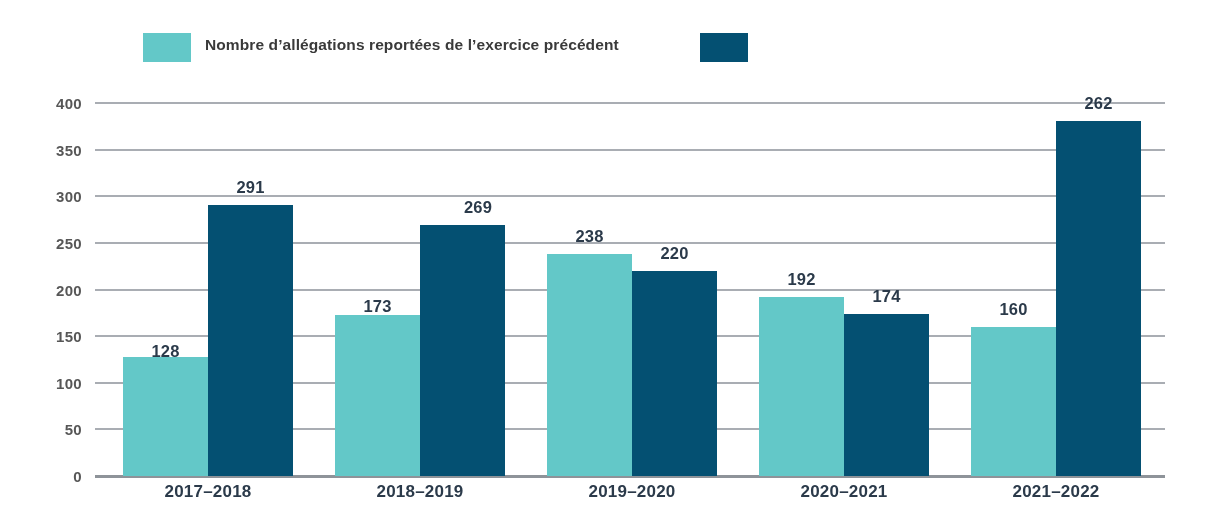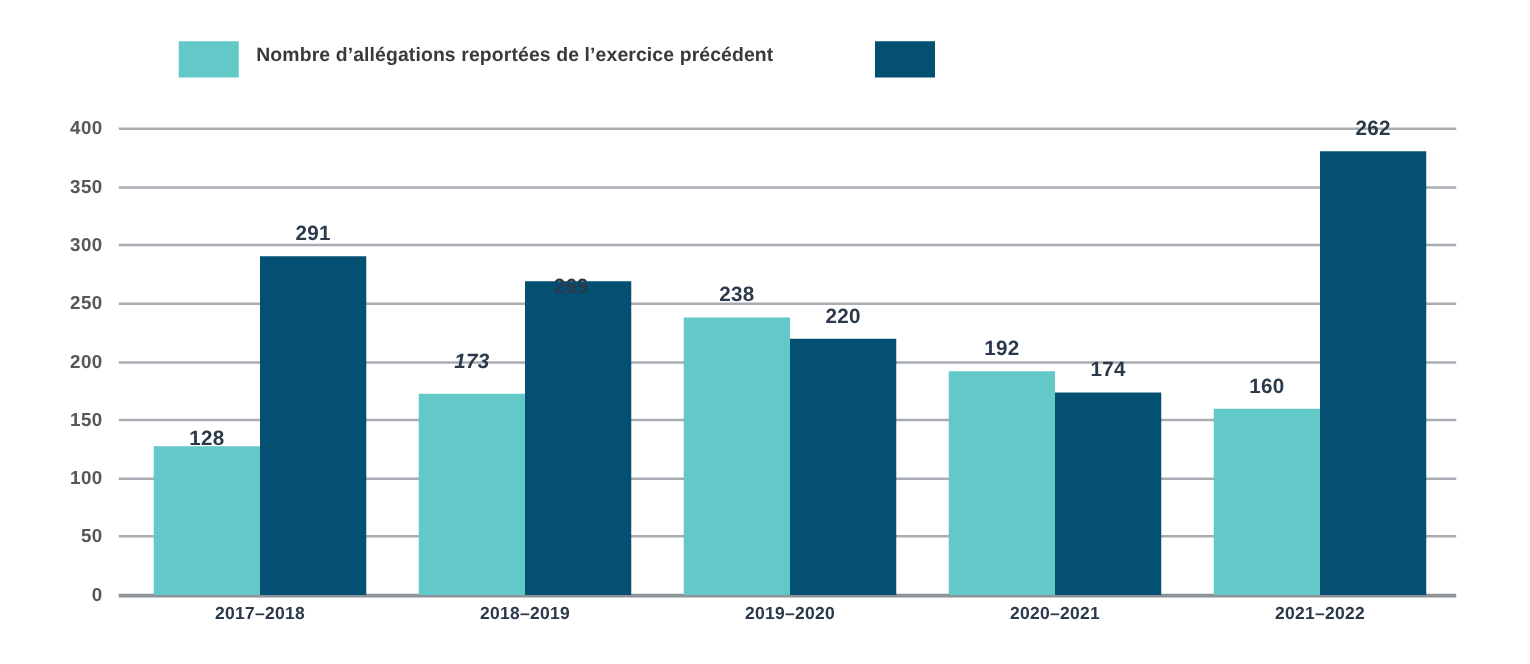--- a/index.html
+++ b/index.html
@@ -118,21 +118,21 @@
   .xaxis {
     position: absolute;
     left: 95px;
     top: 482px;
     width: 1070px;
     height: 40px;
   }
   .xtick {
     position: absolute;
     top: 0;
-    font-size: 14px;
+    font-size: 17px;
     font-weight: 700;
     color: #2b3a4a;
     text-align: center;
     transform: translateX(-50%);
     white-space: nowrap;
     letter-spacing: 0.2px;
   }
 </style>
 </head>
 <body>
@@ -171,23 +171,23 @@
         <div class="ytick" style="top: 93.25px;">300</div>
         <div class="ytick" style="top: 46.625px;">350</div>
         <div class="ytick" style="top: 0px;">400</div>
       </div>
     <div class="bars-layer" id="bars">
         <div class="bar teal" style="left: 28px; width: 85px; height: 119.36px;"></div>
         <div class="bar-label" style="left: 70.5px; top: 226.64px; margin-top: 12px;">128</div>
         <div class="bar navy" style="left: 113px; width: 85px; height: 271.358px;"></div>
         <div class="bar-label" style="left: 155.5px; top: 74.6425px;">291</div>
         <div class="bar teal" style="left: 240px; width: 85px; height: 161.322px;"></div>
-        <div class="bar-label" style="left: 282.5px; top: 177px; font-style: italic;">173</div>
+        <div class="bar-label" style="left: 282.5px; top: 194px;">173</div>
         <div class="bar navy" style="left: 325px; width: 85px; height: 250.843px;"></div>
-        <div class="bar-label" style="left: 362px; top: 95.1575px; margin-top: 22px;">269</div>
+        <div class="bar-label" style="left: 383px; top: 95.1575px;">269</div>
         <div class="bar teal" style="left: 452px; width: 85px; height: 221.935px;"></div>
         <div class="bar-label" style="left: 494.5px; top: 124.065px;">238</div>
         <div class="bar navy" style="left: 537px; width: 85px; height: 205.15px;"></div>
         <div class="bar-label" style="left: 579.5px; top: 140.85px;">220</div>
         <div class="bar teal" style="left: 664px; width: 85px; height: 179.04px;"></div>
         <div class="bar-label" style="left: 706.5px; top: 166.96px;">192</div>
         <div class="bar navy" style="left: 749px; width: 85px; height: 162.255px;"></div>
         <div class="bar-label" style="left: 791.5px; top: 183.745px;">174</div>
         <div class="bar teal" style="left: 876px; width: 85px; height: 149.2px;"></div>
         <div class="bar-label" style="left: 918.5px; top: 196.8px;">160</div>

